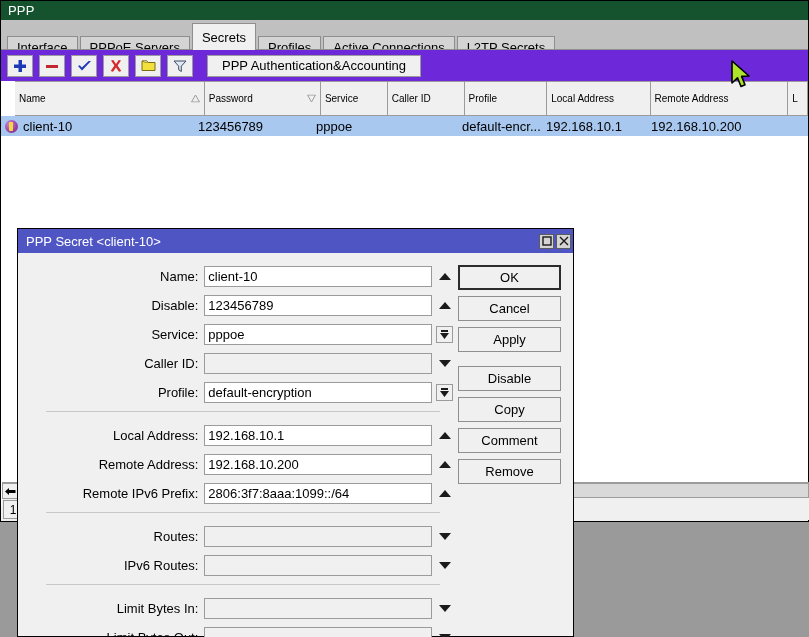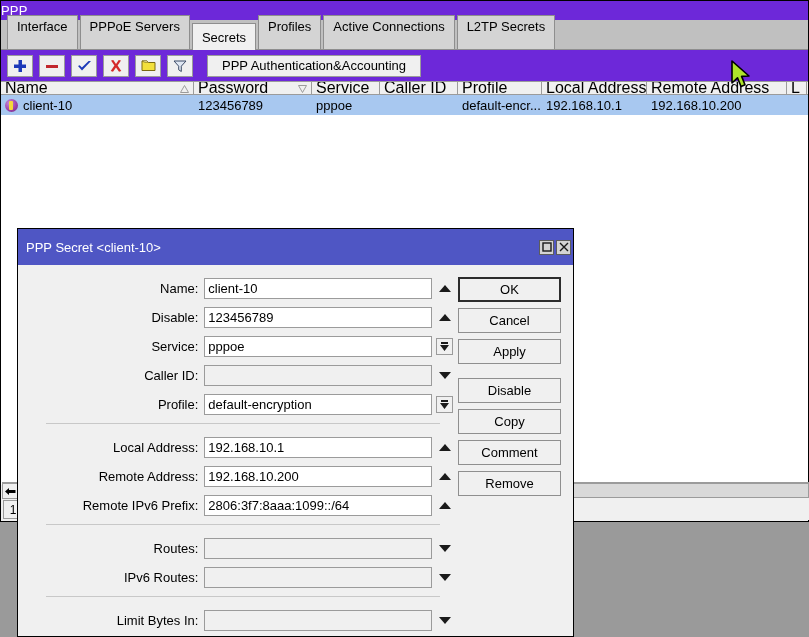--- a/index.html
+++ b/index.html
@@ -15,23 +15,23 @@
 
   
   .ppp-window {
     position: absolute; left: 0; top: 0;
     width: 809px; height: 522px;
     background: #f0f0f0;
     border: 1px solid #000;
     box-sizing: border-box;
   }
   .win-titlebar {
-    height: 19px; background: #6d28d9;
-    display: flex; align-items: center;
-    padding-left: 0;
+    height: 19px; background: #14532d;
+    display: flex; align-items: center;
+    padding-left: 7px;
     box-sizing: border-box;
   }
   .win-title { color: #ffffff; font-size: 13px; letter-spacing: 0.2px; }
 
   
   .tabbar {
     height: 30px;
     background: #c0c0c0;
     display: flex; align-items: flex-end;
     padding-left: 6px;
@@ -39,21 +39,21 @@
     position: relative;
   }
   .tab {
     background: #d4d4d4;
     border: 1px solid #8e8e8e;
     border-bottom: none;
     padding: 3px 9px 4px 9px;
     margin-right: 2px;
     font-size: 13px;
     line-height: 16px;
-    height: 35px;
+    height: 14px;
     box-sizing: border-box;
     white-space: nowrap;
     cursor: default;
   }
   .tab.active {
     background: #f0f0f0;
     height: 27px;
     padding-top: 6px;
     position: relative;
     z-index: 3;
@@ -90,26 +90,27 @@
     font-size: 13px;
     margin-left: 8px;
     cursor: default;
     box-sizing: border-box;
   }
 
   
   .table-wrap { position: relative; background: #ffffff; }
   .thead {
     display: flex;
-    height: 14px;
+    height: 35px;
     background: #f0f0f0;
     border-top: 1px solid #9b9b9b;
     border-bottom: 1px solid #9b9b9b;
     box-sizing: border-box;
-    font-size: 16px;
+    font-size: 10px;
+    margin-left: 14px;
   }
   .th {
     border-right: 1px solid #9b9b9b;
     padding-left: 4px;
     display: flex; align-items: center;
     box-sizing: border-box;
     overflow: hidden; white-space: nowrap;
     position: relative;
     cursor: default;
   }
@@ -176,21 +177,21 @@
   
   .dialog {
     position: absolute; left: 17px; top: 228px;
     width: 557px; height: 409px;
     background: #f0f0f0;
     border: 1px solid #000;
     box-sizing: border-box;
     z-index: 20;
   }
   .dlg-titlebar {
-    height: 36px; background: #4f56c4;
+    height: 24px; background: #4f56c4;
     display: flex; align-items: center;
     padding: 0 2px 0 8px;
     box-sizing: border-box;
   }
   .dlg-title { color: #ffffff; font-size: 13px; flex: 1; white-space: nowrap; }
   .dlg-btn {
     width: 15px; height: 15px;
     background: #d4d4d4;
     border: 1px solid #5c5c5c;
     margin-left: 2px;

